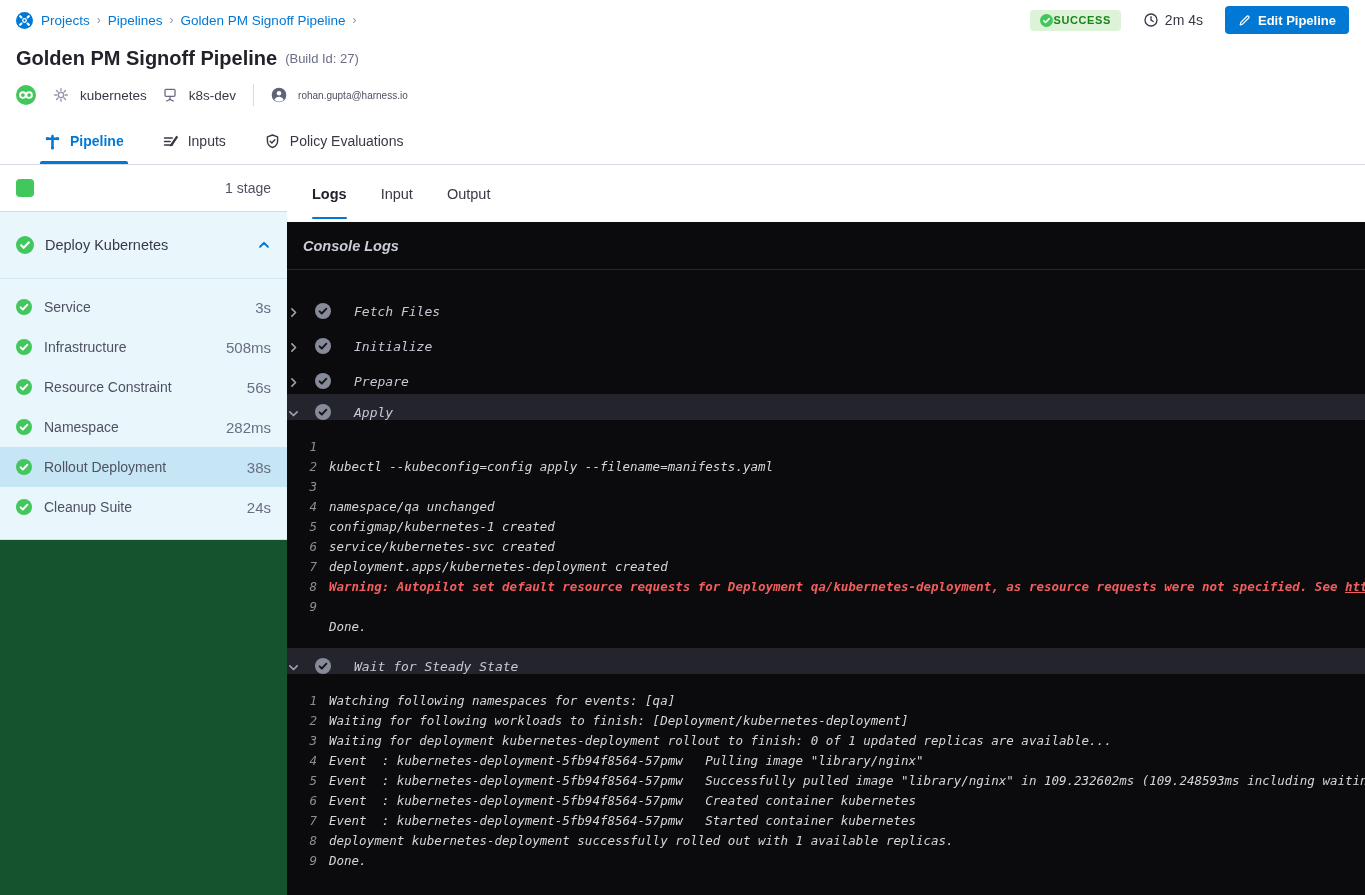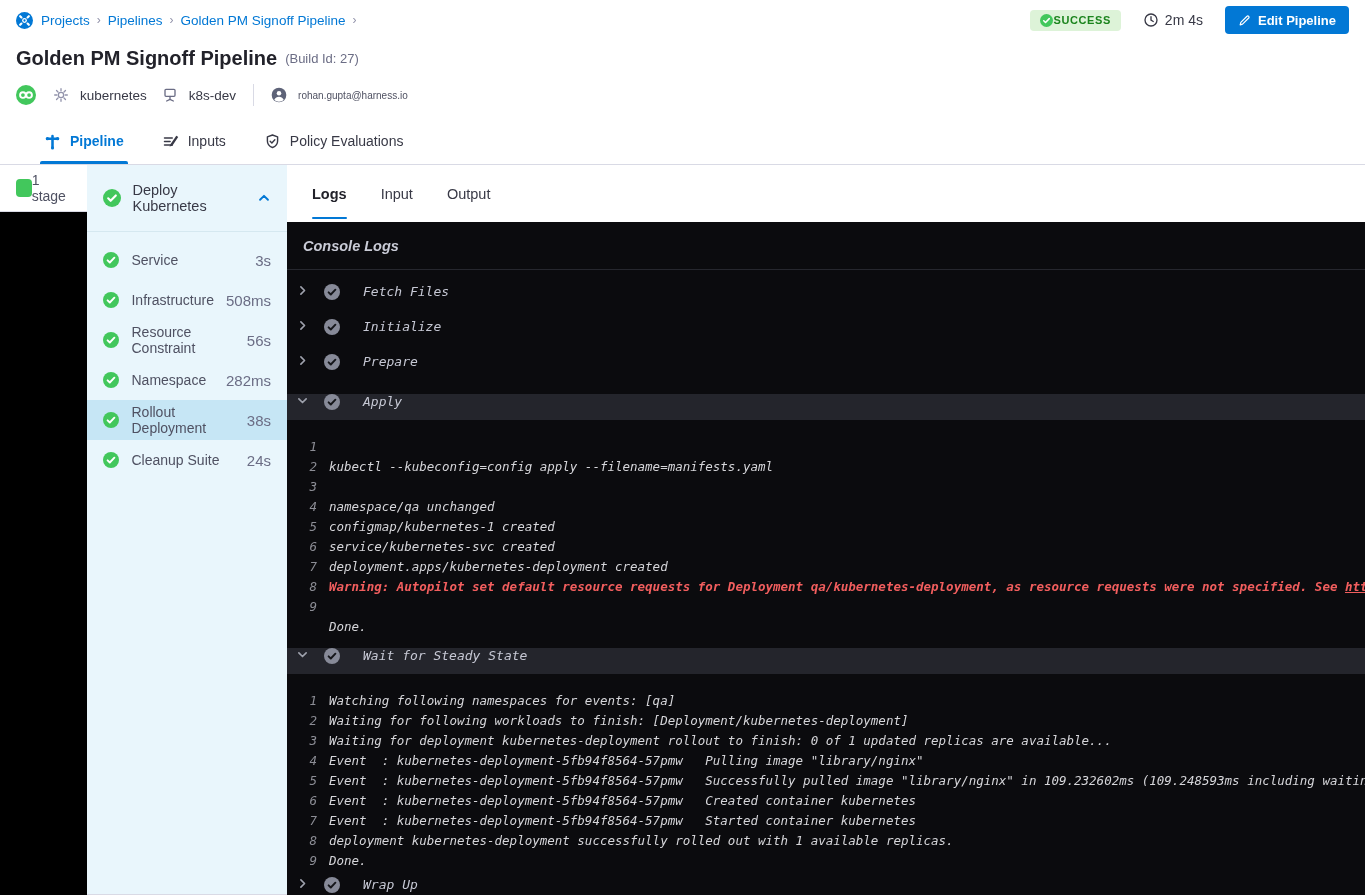--- a/index.html
+++ b/index.html
@@ -37,21 +37,21 @@
     gap:38px; padding-left:44px; margin-top:6px; }
   .main-tab { display:flex; align-items:center; gap:9px; font-size:14px; color:#383946;
     cursor:pointer; position:relative; }
   .main-tab .ticon { width:17px; height:17px; display:inline-flex; }
   .main-tab.active { color:var(--accent); font-weight:bold; }
   .main-tab.active::after { content:""; position:absolute; left:-4px; right:-4px; bottom:0;
     height:3px; background:var(--accent); border-radius:2px 2px 0 0; }
 
   
   .content { flex:1; display:flex; min-height:0; }
-  .sidebar { width:287px; display:flex; background:#000000; }
+  .sidebar { width:287px; display:flex; flex-direction:column; background:#14532d; }
   .stage-count-row { height:47px; background:#fff; border-bottom:1px solid #d9dae5;
     display:flex; align-items:center; padding:0 16px; }
   .stage-square { width:18px; height:18px; border-radius:4px; background:var(--success_green); }
   .stage-count { margin-left:auto; font-size:14px; color:#4f5162; }
   .stage-panel { background:var(--sidebar_panel); border-bottom:1px solid #d9dae5; padding-bottom:12px; }
   .stage-header { height:67px; display:flex; align-items:center; gap:11px; padding:16px 16px;
     border-bottom:1px solid #d5e8f0; cursor:pointer; }
   .stage-name { font-size:14.5px; color:#383946; font-weight:500; flex:1; }
   .steps { padding-top:8px; }
   .step-row { height:40px; display:flex; align-items:center; gap:12px; padding:0 16px; cursor:pointer; }
@@ -69,21 +69,21 @@
   .log-tab.active::after { content:""; position:absolute; left:0; right:0; bottom:3px; height:2.5px;
     background:var(--accent); border-radius:2px; }
 
   .console { flex:1; background:var(--console_bg); min-height:0; overflow:hidden;
     display:flex; flex-direction:column;font-style:italic; }
   .console-header { height:48px; display:flex; align-items:center; padding:0 16px;
     border-bottom:1px solid #26272e; }
   .console-title { color:#c9cbd6; font-size:14.5px; font-weight:bold; }
   .console-body { flex:1; overflow:hidden; padding-top:14px;
     font-family:"DejaVu Sans Mono", monospace; }
-  .section-row { display:flex; align-items:flex-start; padding-left:9px; cursor:pointer; }
+  .section-row { display:flex; align-items:flex-end; cursor:pointer; }
   .section-row.collapsed { height:35px; }
   .section-row.expanded { height:26px; background:var(--console_band); margin:5px 0 14px 0; }
   .sec-chevron { width:13px; height:13px; display:inline-flex; flex:0 0 auto; }
   .sec-check { width:16px; height:16px; display:inline-flex; flex:0 0 auto; margin-left:15px; }
   .sec-title { margin-left:23px; font-size:13px; color:#c6c8d4; white-space:pre; }
   .log-lines { padding:3px 0 6px 0; }
   .log-line { display:flex; line-height:20px; font-size:12.5px; white-space:pre; }
   .ln { width:30px; flex:0 0 auto; text-align:right; color:#8c8d95; }
   .lt { margin-left:12px; color:#d6d6da; }
   .log-line.warning .lt { color:var(--warning_red); font-weight:bold; }

